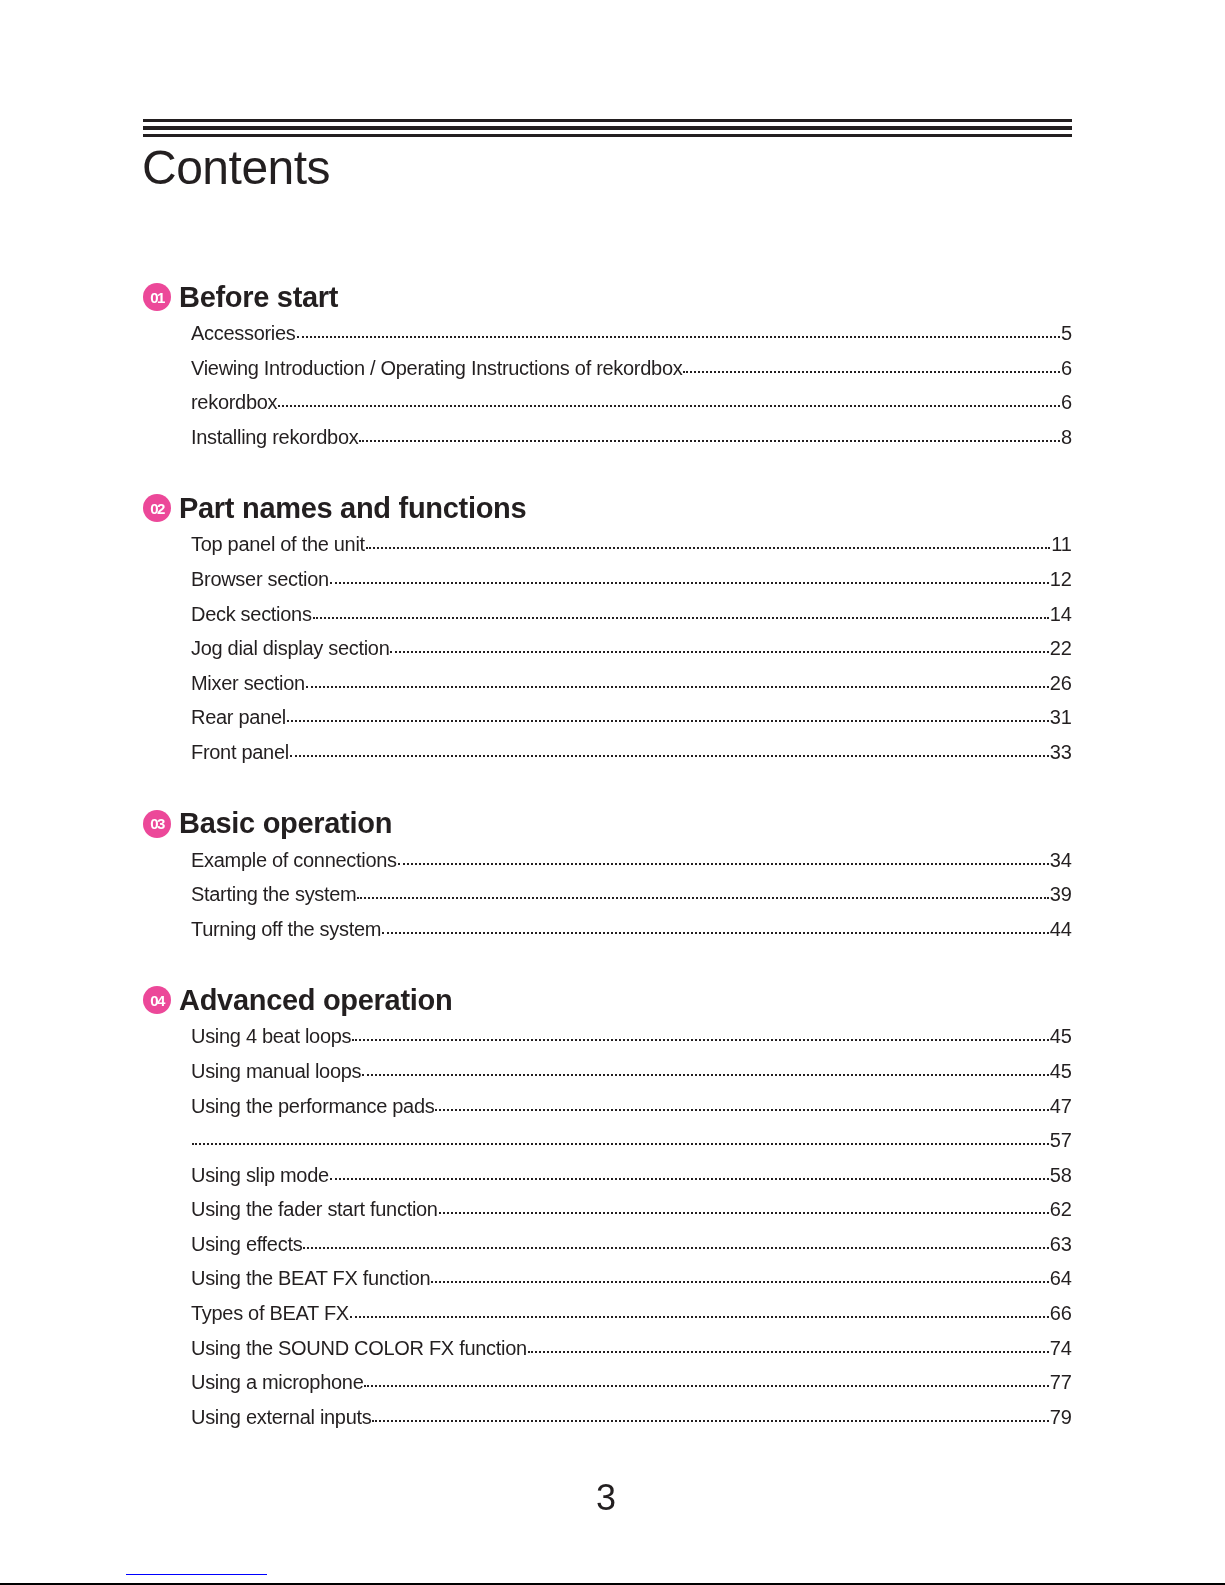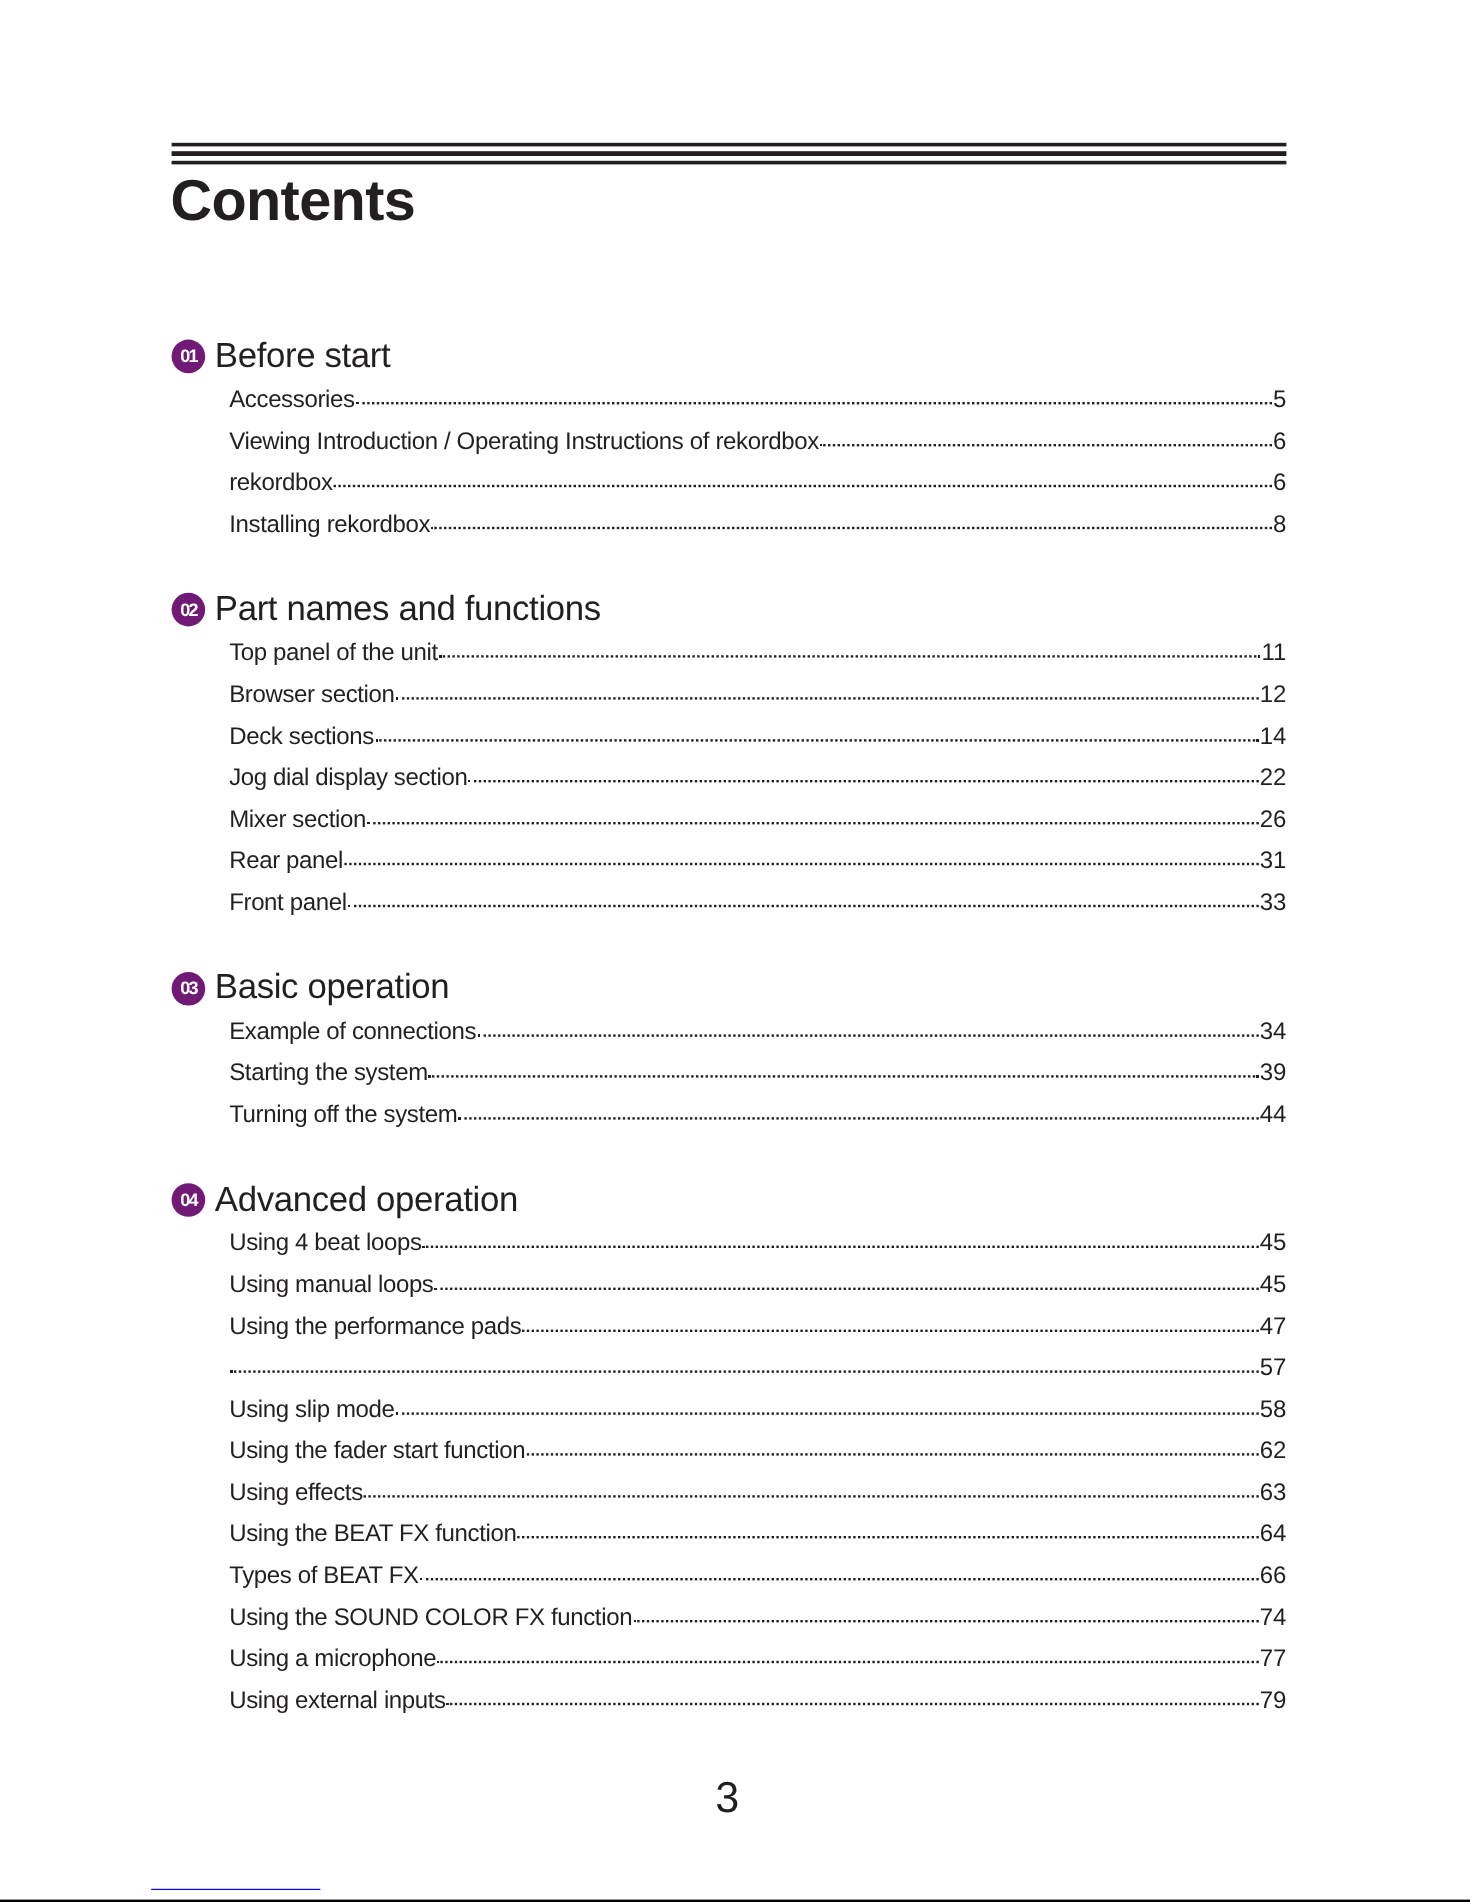--- a/index.html
+++ b/index.html
@@ -3,29 +3,29 @@
 <meta charset="utf-8">
 <style>
   html, body { margin: 0; padding: 0; background: #ffffff; }
   body { width: 1225px; height: 1585px; position: relative; overflow: hidden;
          font-family: "Liberation Sans", sans-serif; color: #231f20; }
   .rules { position: absolute; left: 143px; top: 119px; width: 929px; }
   .rule { background: #231f20; width: 100%; }
   .rule.thin1 { height: 3px; }
   .rule.thick { height: 4px; margin-top: 4px; }
   .rule.thin2 { height: 3px; margin-top: 4px; }
-  .title { position: absolute; left: 142px; top: 140px; font-size: 48px; font-weight: bold;
+  .title { position: absolute; left: 142px; top: 140px; font-size: 48px; font-weight: normal;
            letter-spacing: -0.5px; margin: 0; line-height: 56px; }
   .toc { position: absolute; left: 143px; top: 278px; width: 929px; }
   .section { margin-bottom: 35px; }
   .section-head { display: flex; align-items: center; height: 38px; }
-  .badge { width: 28px; height: 28px; border-radius: 50%; background: #701a75; color: #fff;
+  .badge { width: 28px; height: 28px; border-radius: 50%; background: #ec4899; color: #fff;
            font-size: 15px; font-weight: bold; display: flex; align-items: center; justify-content: center;
            letter-spacing: -1.5px; margin-right: 8px; flex: 0 0 auto; }
-  .section-title { font-size: 29px; font-weight: normal; letter-spacing: -0.3px; }
+  .section-title { font-size: 29px; font-weight: bold; letter-spacing: -0.3px; }
   .entry { display: flex; align-items: baseline; height: 34.6px; padding-left: 48px;
            font-size: 20px; line-height: 34.6px; text-decoration: none; color: #231f20; }
   .entry-label { white-space: nowrap; flex: 0 0 auto; letter-spacing: -0.3px; }
   .leader { flex: 1 1 auto; overflow: hidden; white-space: nowrap; margin: 0 1px;
             border-bottom: 2px dotted #231f20; height: 0; align-self: baseline; position: relative; top: -2px; }
   .entry-page { flex: 0 0 auto; white-space: nowrap; }
   .page-num { position: absolute; left: 0; width: 1212px; text-align: center; top: 1477px; font-size: 36px; }
   .link-line { position: absolute; left: 126px; top: 1574px; width: 141px; height: 1px; background: #0000ff; }
   .bottom-border { position: absolute; left: 0; top: 1583px; width: 1225px; height: 2px; background: #000; }
 </style>

